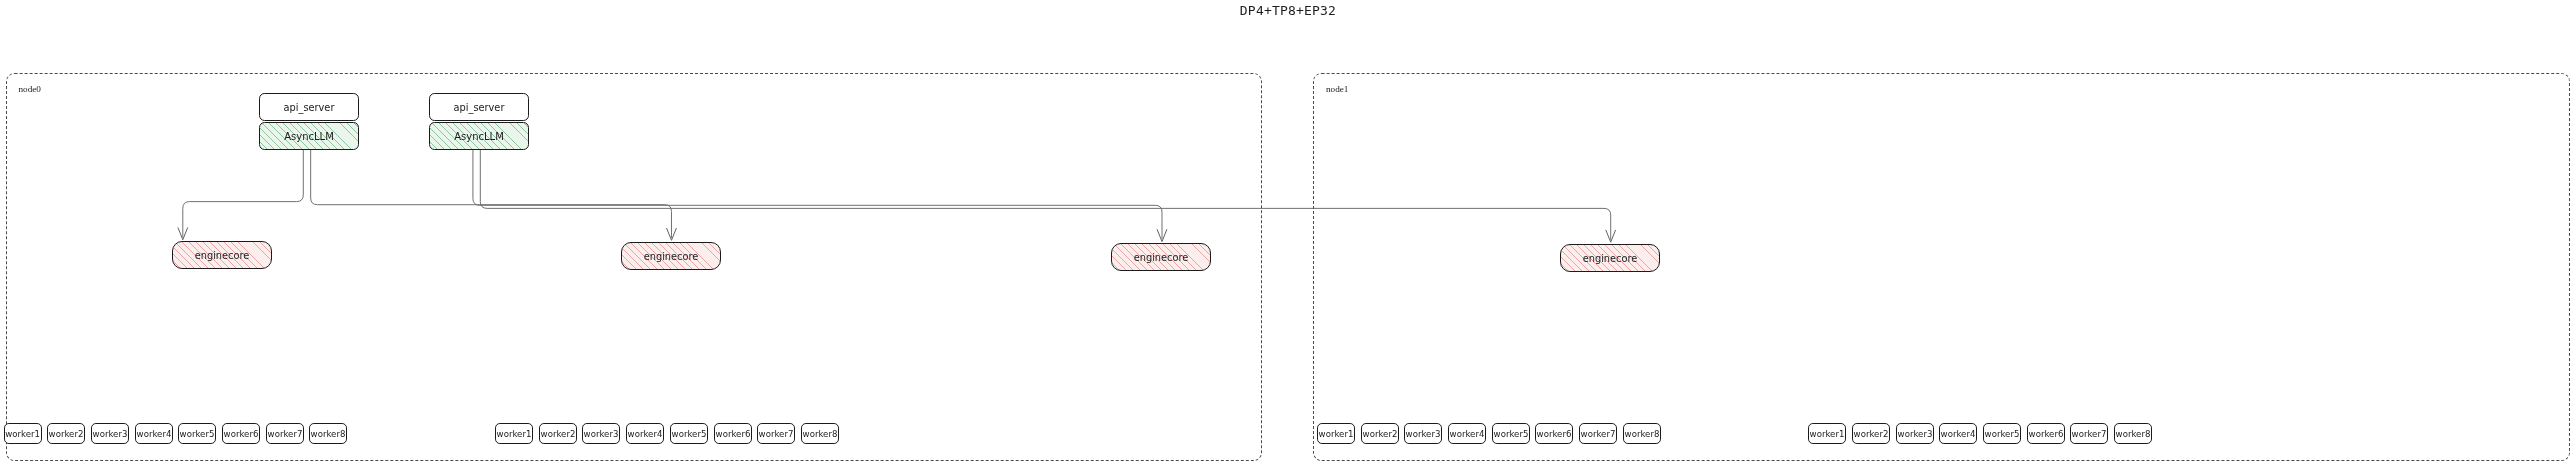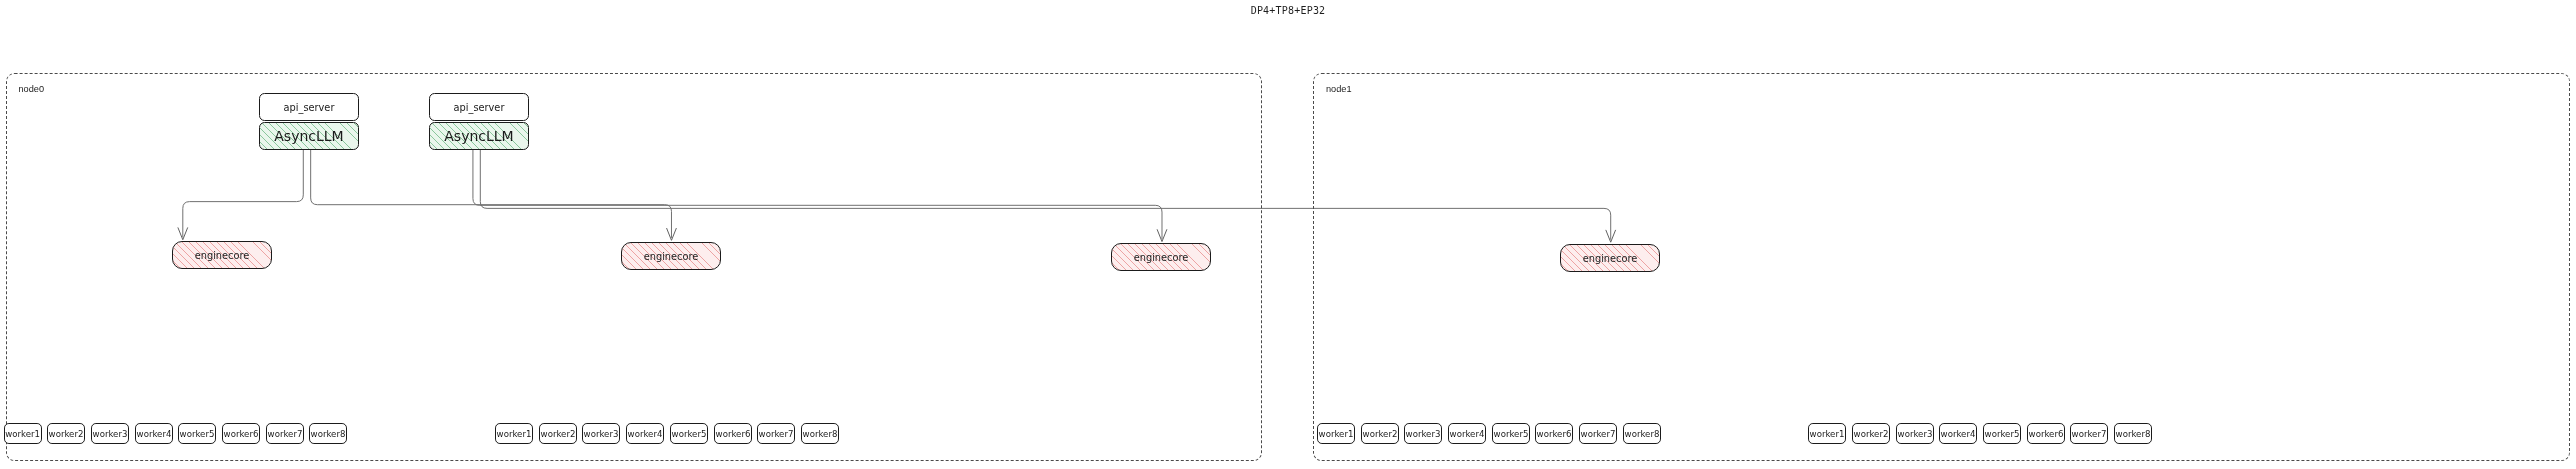--- a/index.html
+++ b/index.html
@@ -17,36 +17,36 @@
     background: #ffffff;
     overflow: hidden;
   }
   #title {
     position: absolute;
     left: 0;
     top: 0;
     width: 2576px;
     text-align: center;
     font-family: "DejaVu Sans Mono", monospace;
-    font-size: 10px;
+    font-size: 13px;
     color: #1f1f1f;
     line-height: 21px;
     letter-spacing: 0.2px;
   }
   
   .node-box {
     position: absolute;
     border: 1.2px dashed #4a4a4a;
     border-radius: 8.6px;
     box-sizing: border-box;
     background: transparent;
   }
   .node-label {
     position: absolute;
-    font-family: Liberation Sans, sans-serif;
+    font-family: Liberation Serif, serif;
     font-size: 9.2px;
     color: #1a1a1a;
     white-space: nowrap;
   }
   
   .nd {
     position: absolute;
     box-sizing: border-box;
     border: 1.2px solid #1b1b1b;
     border-radius: 5.5px;
@@ -56,21 +56,21 @@
     font-family: "DejaVu Sans", sans-serif;
     color: #1a1a1a;
     background-color: #ffffff;
     white-space: nowrap;
   }
   .nd-api {
     font-size: 9.8px;
     background-color: #ffffff;
   }
   .nd-async {
-    font-size: 14px;
+    font-size: 10px;
     background-color: #eaf6ec;
     background-image: repeating-linear-gradient(
       45deg,
       rgba(60,160,90,0.0) 0px,
       rgba(60,160,90,0.0) 4.3px,
       rgba(60,160,90,0.55) 4.3px,
       rgba(60,160,90,0.55) 5px
     );
   }
   .nd-engine {

